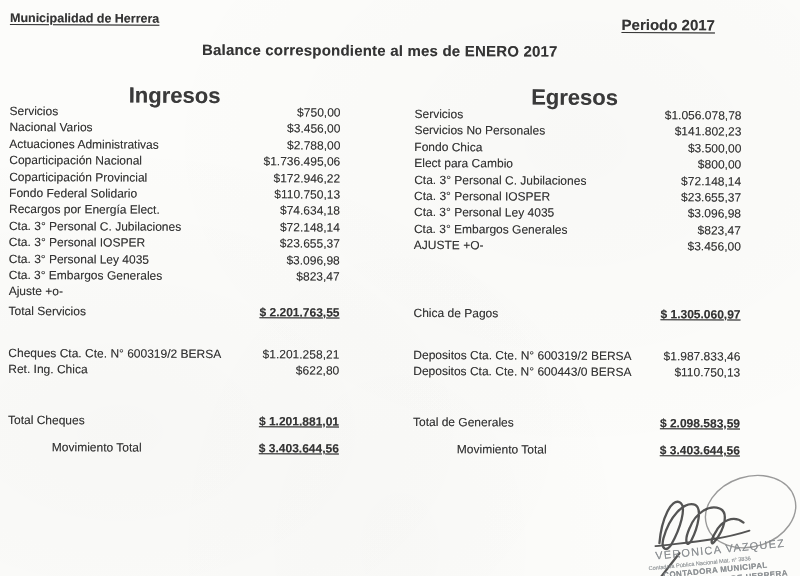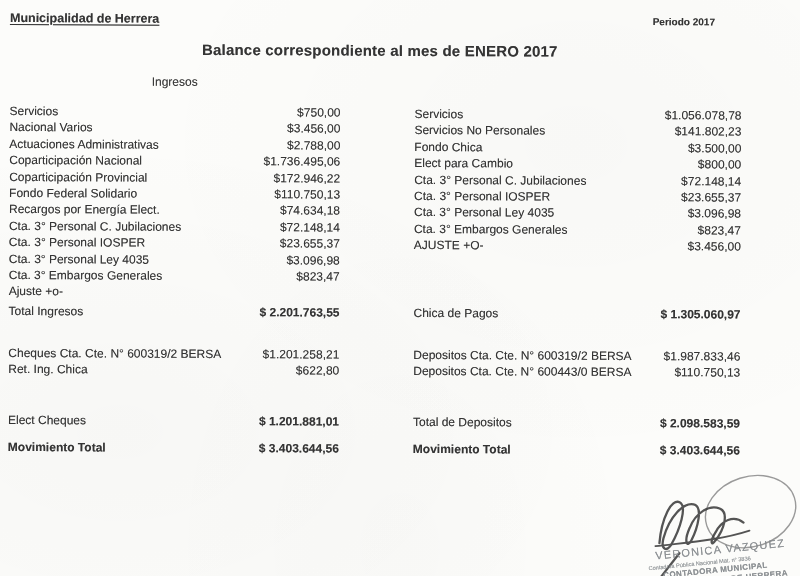--- a/index.html
+++ b/index.html
@@ -22,30 +22,30 @@
     transform:rotate(0.28deg);transform-origin:15px 15px;
     text-shadow:0 0 0.6px rgba(70,70,70,0.5);
   }
   .org{
     position:absolute;left:10px;top:11px;
     font-size:12.5px;font-weight:700;
     text-decoration:underline;text-underline-offset:2px;
   }
   .period{
     position:absolute;right:85px;top:13px;
-    font-size:10px;font-weight:600;
-    text-underline-offset:2px;
+    font-size:15px;font-weight:600;
+    text-decoration:underline;text-underline-offset:2px;
   }
   .title{
     position:absolute;left:0;top:40px;width:760px;text-align:center;
     font-size:15px;font-weight:700;letter-spacing:0.2px;
   }
   .col-header{
-    position:absolute;top:74px;width:160px;text-align:center;
-    font-size:12px;font-weight:400;color:#3a3a3a;
+    position:absolute;top:82px;width:160px;text-align:center;
+    font-size:22px;font-weight:700;color:#3a3a3a;
   }
   .hdr-ing{left:95px;}
   .hdr-egr{left:495px;}
   .col{position:absolute;font-size:12px;}
   .col-left{left:10px;top:103px;width:331px;}
   .col-right{left:415px;top:104px;width:327px;}
   .row{display:flex;justify-content:space-between;height:16.4px;line-height:16.4px;}
   .lbl,.val{white-space:nowrap;}
   .trow{
     position:absolute;display:flex;justify-content:space-between;
@@ -53,35 +53,36 @@
   }
   .trow.l{left:10px;width:331px;}
   .trow.r{left:415px;width:327px;}
   .bank{position:absolute;font-size:12px;}
   .bank.l{left:10px;width:331px;}
   .bank.r{left:415px;width:327px;}
   .top-total{top:303px;}
   .top-bank{top:345px;}
   .top-sub{top:412px;}
   .top-mov{top:439px;}
-  .bval{font-weight:700;}
-  .blbl{font-weight:700;}
+  .bval{font-weight:700;text-decoration:underline;}
+  .blbl{font-weight:400;margin-left:44px;}
   .sig{position:absolute;left:600px;top:455px;width:200px;height:121px;}
 </style>
 </head>
 <body>
 
 <div class="paper">
   <div class="sheet">
 
     <div class="org">Municipalidad de Herrera</div>
     <div class="period">Periodo 2017</div>
     <div class="title">Balance correspondiente al mes de ENERO 2017</div>
 
     <div class="col-header hdr-ing">Ingresos</div>
+    <div class="col-header hdr-egr">Egresos</div>
 
     <div class="col col-left">
       <div class="row">
           <span class="lbl">Servicios</span>
           <span class="val">$750,00</span>
         </div>
       <div class="row">
           <span class="lbl">Nacional Varios</span>
           <span class="val">$3.456,00</span>
         </div>
@@ -160,35 +161,35 @@
           <span class="lbl">Cta. 3° Embargos Generales</span>
           <span class="val">$823,47</span>
         </div>
       <div class="row">
           <span class="lbl">AJUSTE +O-</span>
           <span class="val">$3.456,00</span>
         </div>
     </div>
 
     <div class="trow l top-total">
-      <span class="lbl">Total Ingresos</span>
+      <span class="lbl">Total Servicios</span>
       <span class="val bval">$ 2.201.763,55</span>
     </div>
     <div class="bank l top-bank">
       <div class="row">
           <span class="lbl">Cheques Cta. Cte. N° 600319/2 BERSA</span>
           <span class="val">$1.201.258,21</span>
         </div>
       <div class="row">
           <span class="lbl">Ret. Ing. Chica</span>
           <span class="val">$622,80</span>
         </div>
     </div>
     <div class="trow l top-sub">
-      <span class="lbl">Elect Cheques</span>
+      <span class="lbl">Total Cheques</span>
       <span class="val bval">$ 1.201.881,01</span>
     </div>
     <div class="trow l top-mov">
       <span class="lbl blbl">Movimiento Total</span>
       <span class="val bval">$ 3.403.644,56</span>
     </div>
 
     <div class="trow r top-total">
       <span class="lbl">Chica de Pagos</span>
       <span class="val bval">$ 1.305.060,97</span>
@@ -197,21 +198,21 @@
       <div class="row">
           <span class="lbl">Depositos Cta. Cte. N° 600319/2 BERSA</span>
           <span class="val">$1.987.833,46</span>
         </div>
       <div class="row">
           <span class="lbl">Depositos Cta. Cte. N° 600443/0 BERSA</span>
           <span class="val">$110.750,13</span>
         </div>
     </div>
     <div class="trow r top-sub">
-      <span class="lbl">Total de Depositos</span>
+      <span class="lbl">Total de Generales</span>
       <span class="val bval">$ 2.098.583,59</span>
     </div>
     <div class="trow r top-mov">
       <span class="lbl blbl">Movimiento Total</span>
       <span class="val bval">$ 3.403.644,56</span>
     </div>
 
     <svg class="sig" viewBox="0 0 200 121" xmlns="http://www.w3.org/2000/svg">
       <ellipse cx="153" cy="53" rx="46" ry="35" transform="rotate(-18 153 53)" fill="none" stroke="#7a7a7a" stroke-width="1.4" opacity="0.75"></ellipse>
       <g fill="none" stroke="#3d3d3d" stroke-width="2.3" stroke-linecap="round" opacity="0.88">

